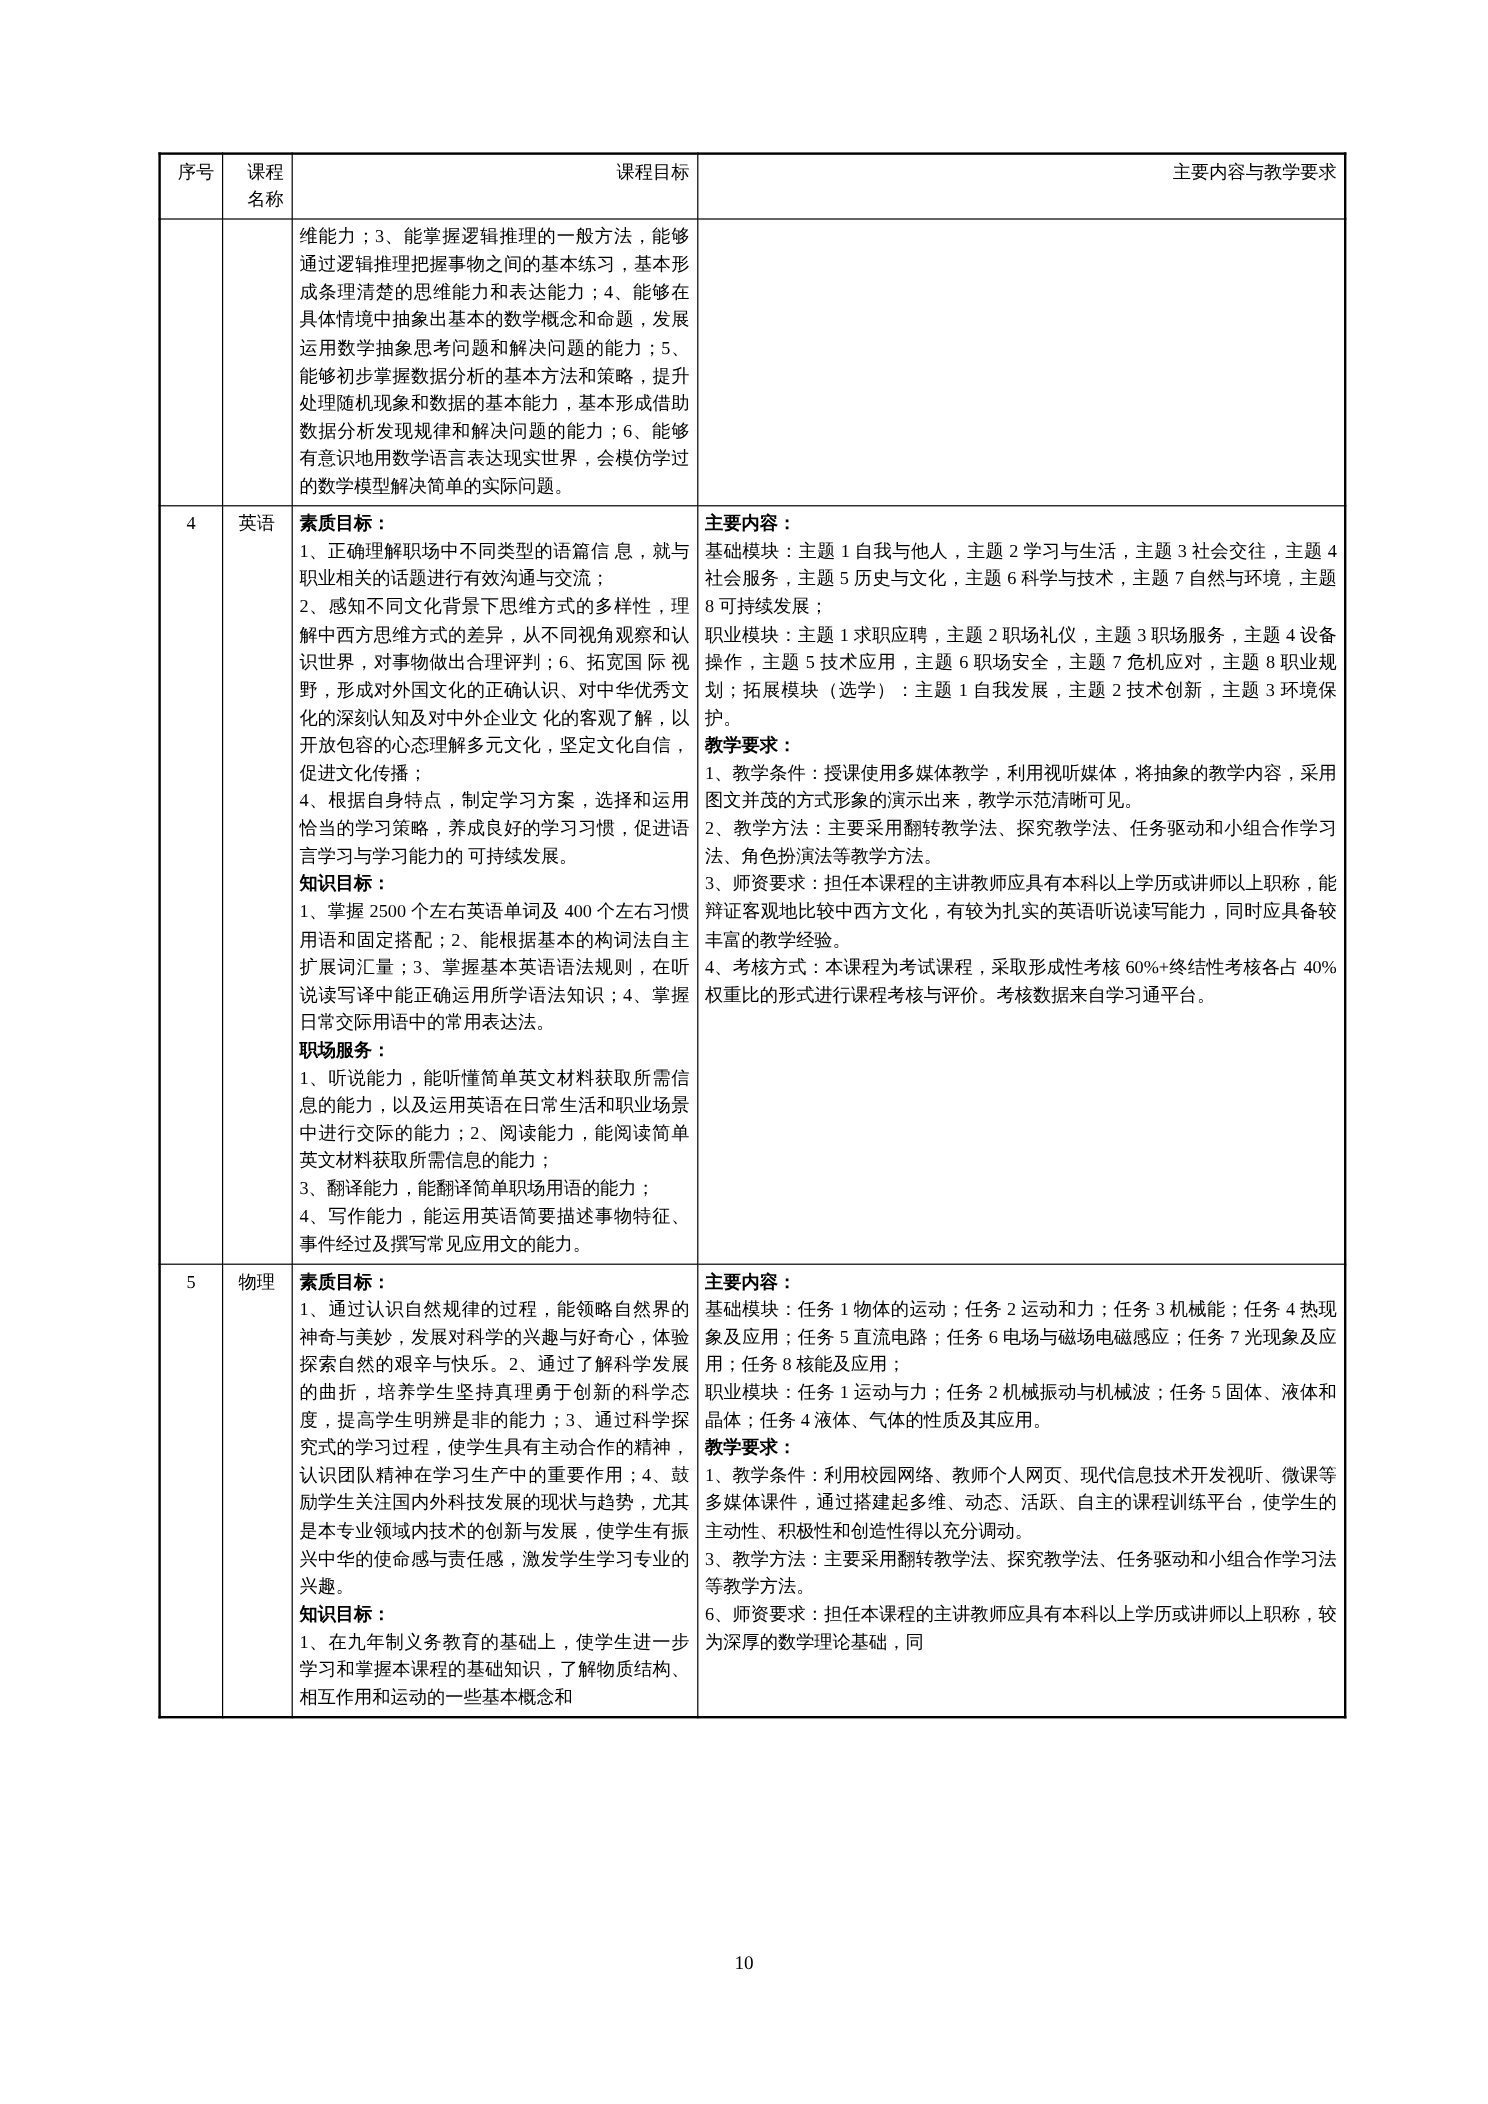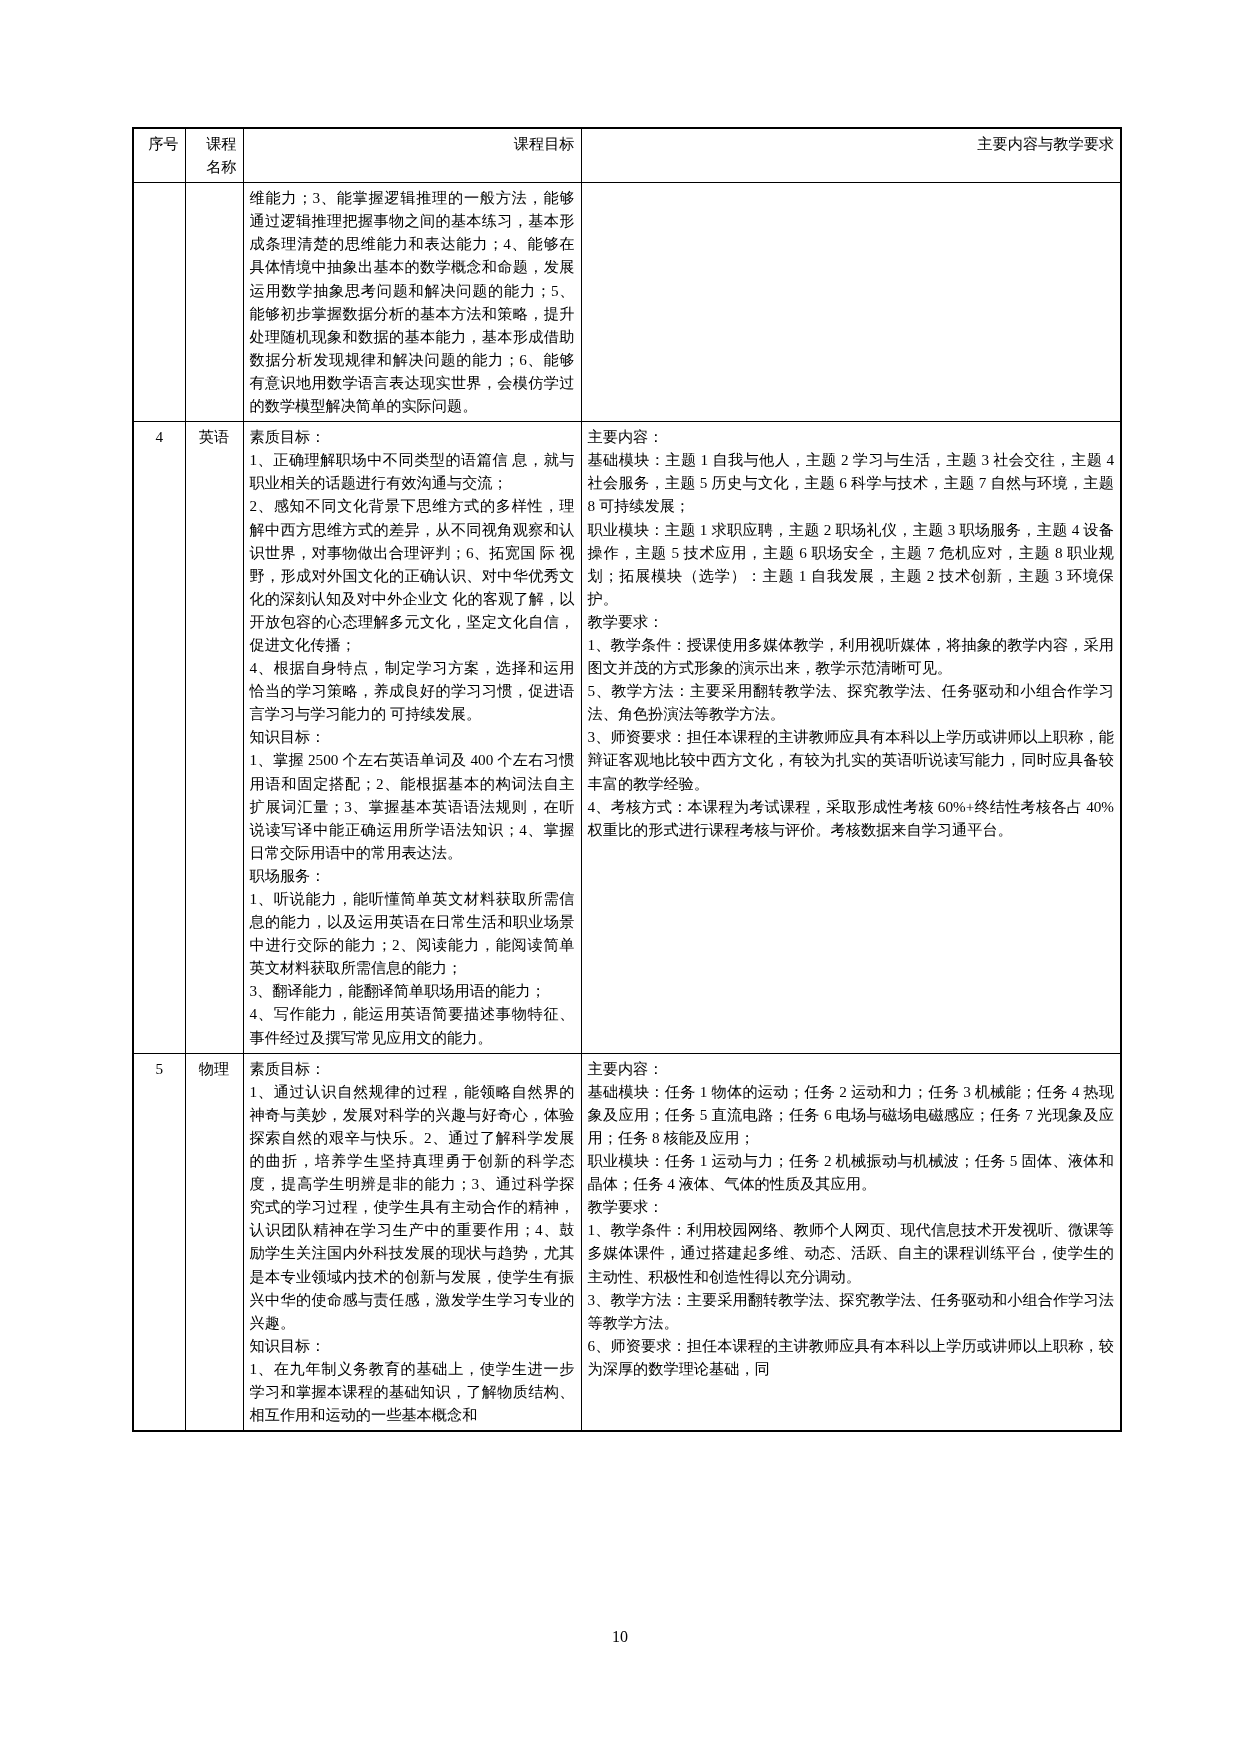--- a/index.html
+++ b/index.html
@@ -65,21 +65,21 @@
     text-justify: inter-ideograph;
     hyphens: none;
     margin-top: 44px;
   }
   .goal-cell p, .main-cell p {
     margin: 0;
     text-align: justify;
     text-justify: inter-ideograph;
   }
   .lbl {
-    font-weight: normal;
+    font-weight: bold;
   }
   .pageno {
     position: absolute;
     top: 1628px;
     left: 0;
     width: 1240px;
     text-align: center;
     font-size: 16px;
     font-family: "Liberation Serif", "DejaVu Serif", serif;
   }
@@ -133,21 +133,21 @@
             <p>1、听说能力，能听懂简单英文材料获取所需信息的能力，以及运用英语在日常生活和职业场景中进行交际的能力；2、阅读能力，能阅读简单英文材料获取所需信息的能力；</p>
             <p>3、翻译能力，能翻译简单职场用语的能力；</p>
             <p>4、写作能力，能运用英语简要描述事物特征、事件经过及撰写常见应用文的能力。</p>
           </td>
           <td class="main-cell">
             <p class="lbl">主要内容：</p>
             <p>基础模块：主题 1 自我与他人，主题 2 学习与生活，主题 3 社会交往，主题 4 社会服务，主题 5 历史与文化，主题 6 科学与技术，主题 7 自然与环境，主题 8 可持续发展；</p>
             <p>职业模块：主题 1 求职应聘，主题 2 职场礼仪，主题 3 职场服务，主题 4 设备操作，主题 5 技术应用，主题 6 职场安全，主题 7 危机应对，主题 8 职业规划；拓展模块（选学）：主题 1 自我发展，主题 2 技术创新，主题 3 环境保护。</p>
             <p class="lbl">教学要求：</p>
             <p>1、教学条件：授课使用多媒体教学，利用视听媒体，将抽象的教学内容，采用图文并茂的方式形象的演示出来，教学示范清晰可见。</p>
-            <p>5、教学方法：主要采用翻转教学法、探究教学法、任务驱动和小组合作学习法、角色扮演法等教学方法。</p>
+            <p>2、教学方法：主要采用翻转教学法、探究教学法、任务驱动和小组合作学习法、角色扮演法等教学方法。</p>
             <p>3、师资要求：担任本课程的主讲教师应具有本科以上学历或讲师以上职称，能辩证客观地比较中西方文化，有较为扎实的英语听说读写能力，同时应具备较丰富的教学经验。</p>
             <p>4、考核方式：本课程为考试课程，采取形成性考核 60%+终结性考核各占 40%权重比的形式进行课程考核与评价。考核数据来自学习通平台。</p>
           </td>
         </tr>
 
         <tr class="row-tall">
           <td class="cell-center">5</td>
           <td class="cell-center">物理</td>
           <td class="goal-cell">
             <p class="lbl">素质目标：</p>

